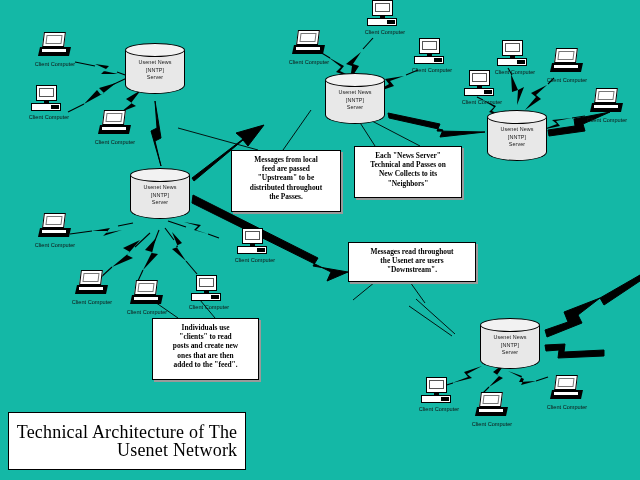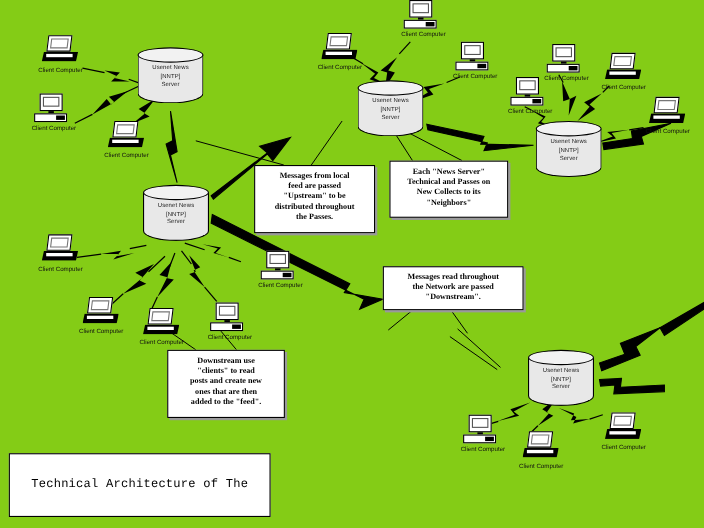--- a/index.html
+++ b/index.html
@@ -8,21 +8,21 @@
     padding: 0;
     background: #ffffff;
   }
   body {
     font-family: "Liberation Sans", sans-serif;
   }
   #canvas {
     position: relative;
     width: 640px;
     height: 480px;
-    background: #84cc16;
+    background: #14b8a6;
     overflow: hidden;
   }
   #wires {
     position: absolute;
     left: 0; top: 0;
     width: 640px; height: 480px;
     pointer-events: none;
   }
   #nodes {
     position: absolute;
@@ -185,23 +185,23 @@
     width: 238px;
     height: 58px;
     border: 1.6px solid #000;
     background: #fff;
     box-sizing: border-box;
     display: flex;
     align-items: center;
     justify-content: center;
   }
   #title-box .title-text {
-    text-align: left;
-    font-family: Liberation Mono, monospace;
-    font-size: 11px;
+    text-align: right;
+    font-family: Liberation Serif, serif;
+    font-size: 18px;
     line-height: 18px;
     color: #000;
     letter-spacing: 0.2px;
   }
 </style>
 </head>
 <body>
 
 <div id="canvas">
 
@@ -541,31 +541,32 @@
         <p>the Passes.</p>
       </div>
       <div class="callout" style="left: 354px; top: 146px; width: 108px; min-height: 52px;">
         <p>Each "News Server"</p>
         <p>Technical and Passes on</p>
         <p>New Collects to its</p>
         <p>"Neighbors"</p>
       </div>
       <div class="callout" style="left: 348px; top: 242px; width: 128px; min-height: 40px;">
         <p>Messages read throughout</p>
-        <p>the Network are passed</p>
+        <p>the Usenet are users</p>
         <p>"Downstream".</p>
       </div>
       <div class="callout" style="left: 152px; top: 318px; width: 107px; min-height: 62px;">
-        <p>Downstream use</p>
+        <p>Individuals use</p>
         <p>"clients" to read</p>
         <p>posts and create new</p>
         <p>ones that are then</p>
         <p>added to the "feed".</p>
       </div>
     </div>
 
   <div id="title-box">
     <div class="title-text">
       <span>Technical Architecture of The</span><br>
+      <span>Usenet Network</span>
     </div>
   </div>
 
 </div>
 
 </body></html>

